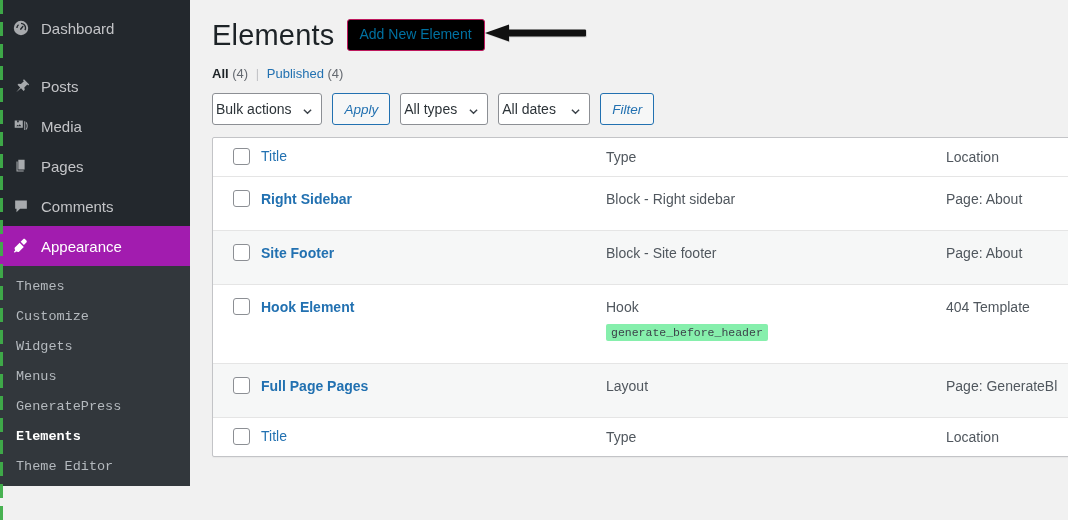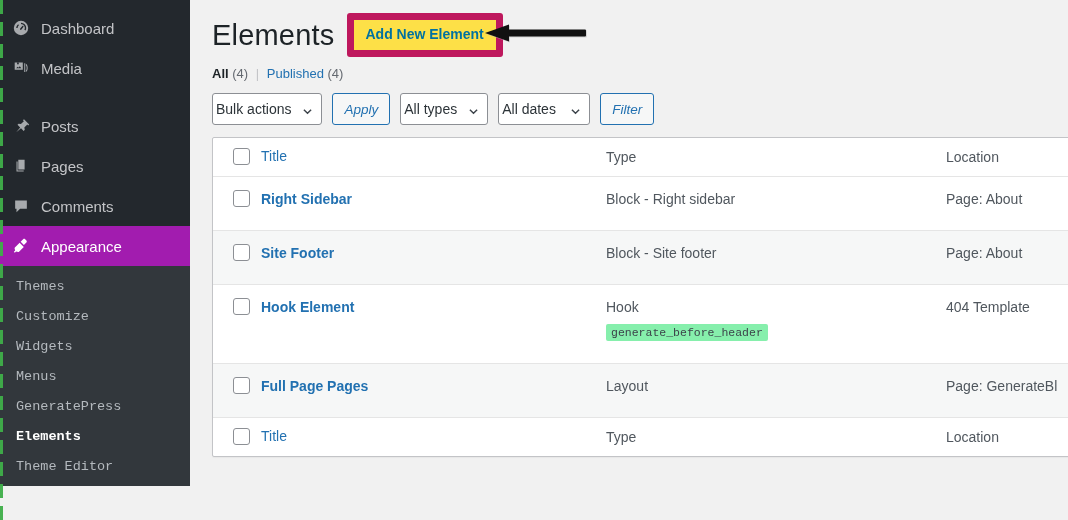--- a/index.html
+++ b/index.html
@@ -57,22 +57,22 @@
   .content {
     flex: 1; height: 520px; background: #f1f1f1;
     padding: 14px 0 0 22px; position: relative; overflow: hidden;
   }
   .page-head { display: flex; align-items: center; gap: 12px; height: 42px; }
   .page-title {
     font-size: 29px; font-weight: 400; color: #1d2327;
     line-height: 1.2; letter-spacing: .2px;
   }
   .page-title-action {
-    font-size: 14px; font-weight: bold; color: #0071a1;
-    border: 7px solid #be185d; background: #fde047;
+    font-size: 14px; font-weight: normal; color: #0071a1;
+    border: 1px solid #be185d; background: #000000;
     border-radius: 3px; padding: 5px 12px 6px; line-height: 1.4;
     cursor: pointer; white-space: nowrap;
   }
 
   
   .arrow-annot {
     position: absolute; left: 293px; top: 22px; width: 105px; height: 24px;
     pointer-events: none;
   }
 
@@ -149,36 +149,36 @@
 
     <div class="menu-item first">
       <span class="ico">
         <svg viewBox="0 0 20 20" width="18" height="18">
             <path d="M10 2a8 8 0 100 16 8 8 0 000-16zm0 2.2a5.8 5.8 0 015.8 5.8c0 1-.27 1.95-.73 2.77l-1.3-.75a4.3 4.3 0 00-3.77-6.37V4.2zM6.9 5.7l.75 1.3A4.3 4.3 0 006.2 10H4.7c0-1.73.84-3.27 2.2-4.3zm5.7 2.1c.3.3.3.78 0 1.08l-2.1 2.9a.9.9 0 01-1.38-1.15l2.4-2.83a.76.76 0 011.08 0z"></path>
           </svg>
       </span>
       <span class="label">Dashboard</span>
     </div>
 
+    <div class="menu-item gap">
+      <span class="ico">
+        <svg viewBox="0 0 20 20" width="18" height="18">
+            <path d="M13.3 2.5l-1.1 1.1 1 1-3.3 3.3-2.6-.5-1.2 1.2 3 3-4.4 5.3 5.3-4.4 3 3 1.2-1.2-.5-2.6 3.3-3.3 1 1 1.1-1.1-5.8-5.8z"></path>
+          </svg>
+      </span>
+      <span class="label">Posts</span>
+    </div>
+
     <div class="menu-item">
       <span class="ico">
         <svg viewBox="0 0 20 20" width="18" height="18">
             <path d="M3 4h9v8H3V4zm1.6 6.4h5.8L8.6 8l-1.3 1.6-.9-1.1-1.8 1.9zM6.6 6a1 1 0 100-2 1 1 0 000 2zM13.6 4.6h1.1v9.8h-1.1V4.6zM16 5.6c.9 1.1 1.4 2.6 1.4 4.3s-.5 3.2-1.4 4.3l-.8-.7c.7-.9 1.1-2.2 1.1-3.6s-.4-2.7-1.1-3.6l.8-.7z"></path>
           </svg>
       </span>
       <span class="label">Media</span>
-    </div>
-
-    <div class="menu-item gap">
-      <span class="ico">
-        <svg viewBox="0 0 20 20" width="18" height="18">
-            <path d="M13.3 2.5l-1.1 1.1 1 1-3.3 3.3-2.6-.5-1.2 1.2 3 3-4.4 5.3 5.3-4.4 3 3 1.2-1.2-.5-2.6 3.3-3.3 1 1 1.1-1.1-5.8-5.8z"></path>
-          </svg>
-      </span>
-      <span class="label">Posts</span>
     </div>
 
     <div class="menu-item">
       <span class="ico">
         <svg viewBox="0 0 20 20" width="18" height="18">
             <path d="M7 3h7v11H7V3zm-2 2h1.2v10H13v1.2H5V5z"></path>
           </svg>
       </span>
       <span class="label">Pages</span>
     </div>

